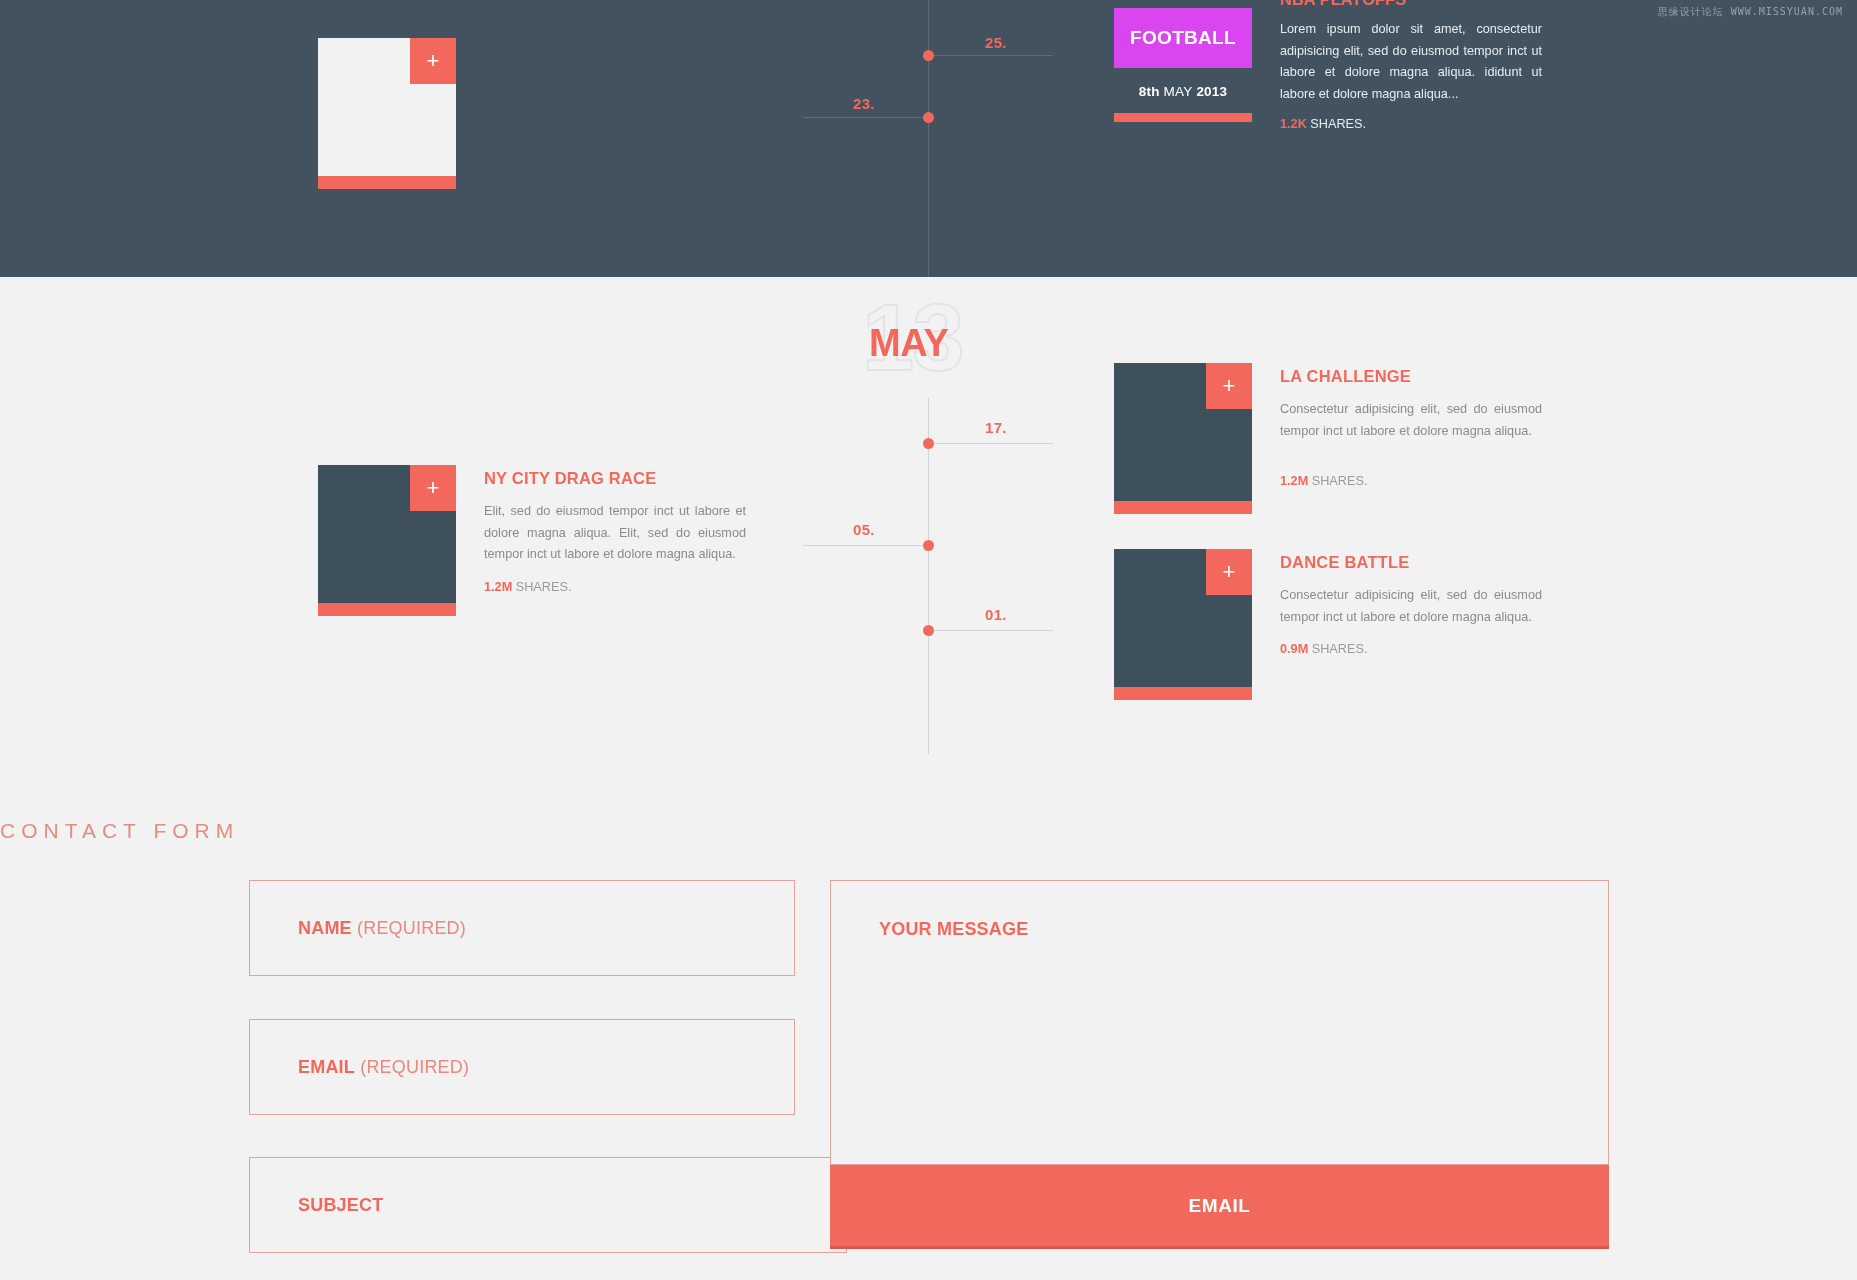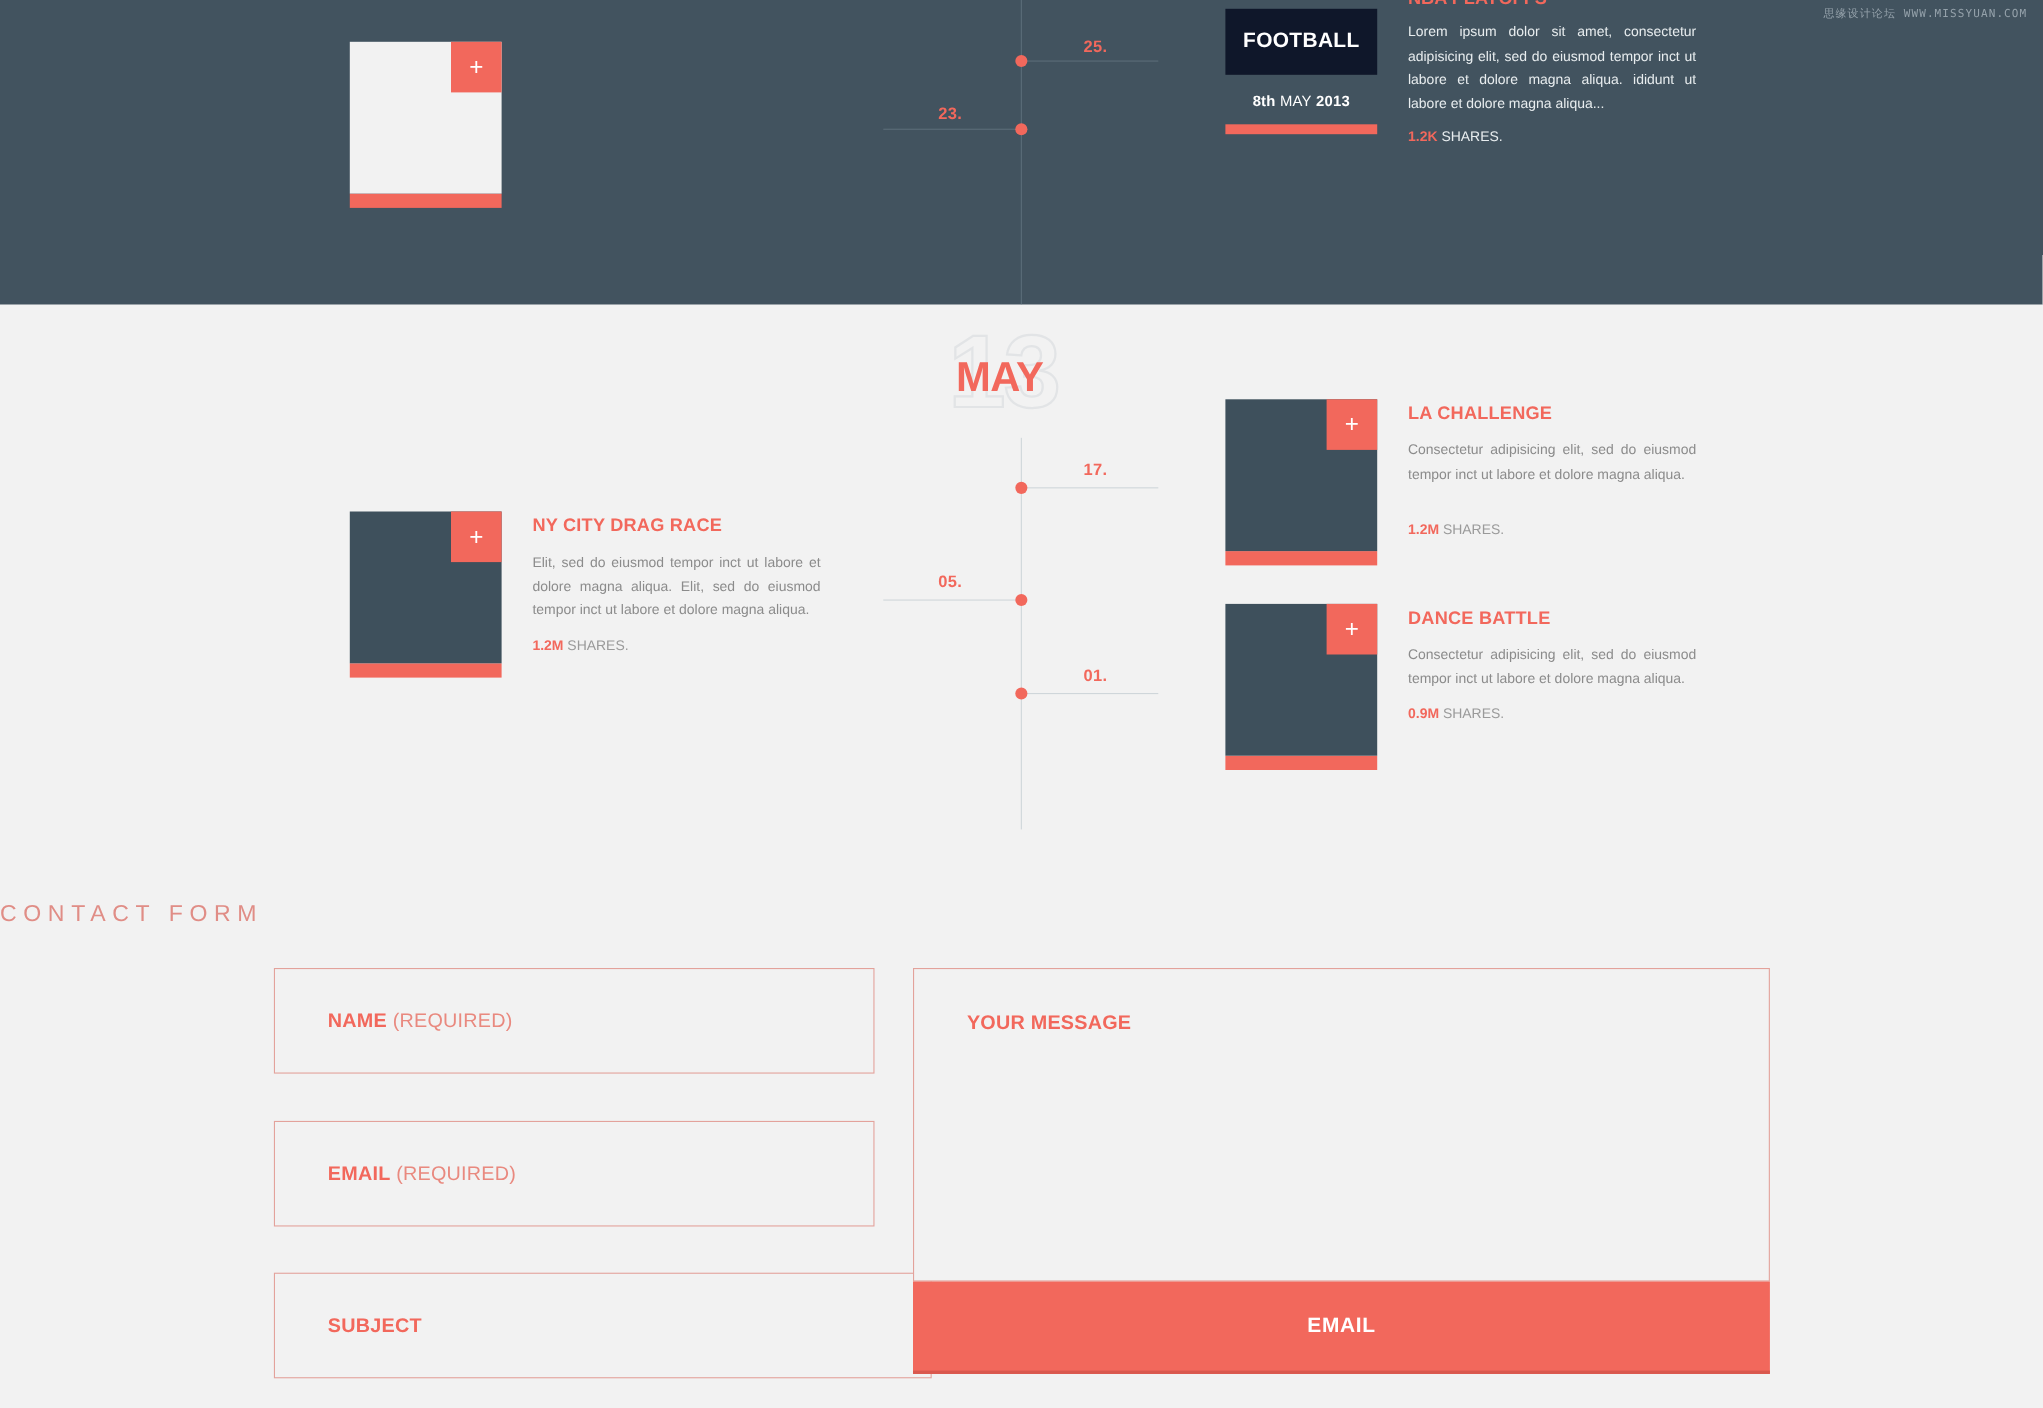--- a/index.html
+++ b/index.html
@@ -121,21 +121,21 @@
     display: flex;
     align-items: flex-start;
   }
   .featured-left {
     width: 138px;
     flex: 0 0 auto;
   }
   .featured-tile {
     width: 138px;
     height: 60px;
-    background: #0f172a;
+    background: #d946ef;
     color: #ffffff;
     display: flex;
     align-items: center;
     justify-content: center;
     font-size: 19px;
     font-weight: bold;
     letter-spacing: .3px;
   }
   .featured-date {
     margin-top: 16px;

